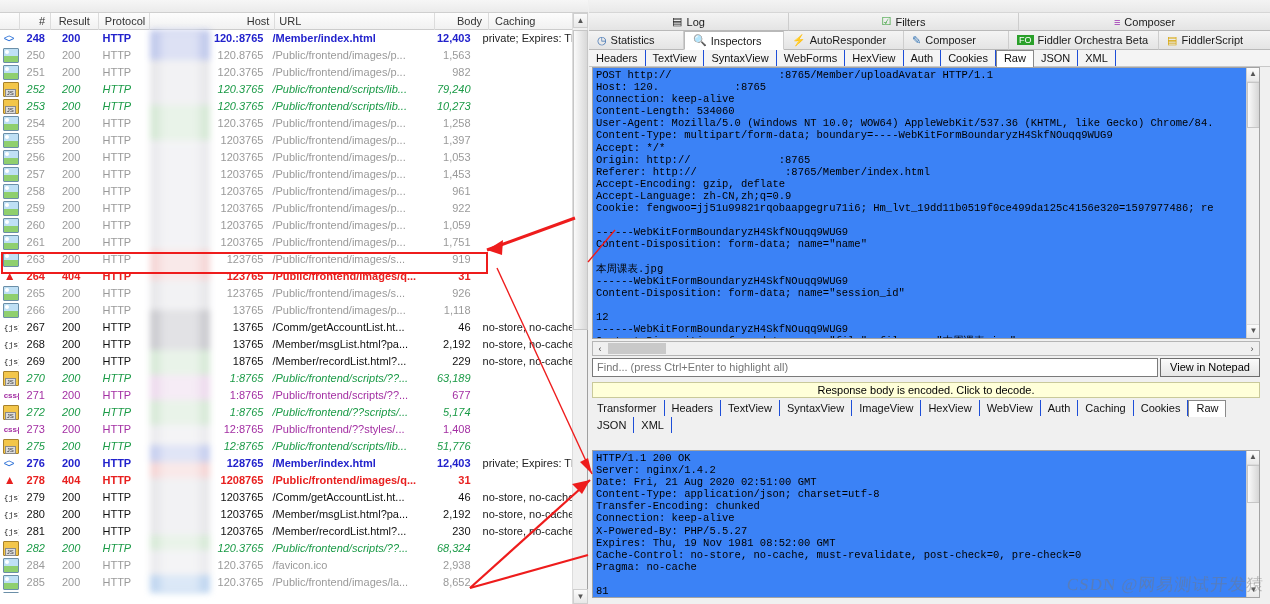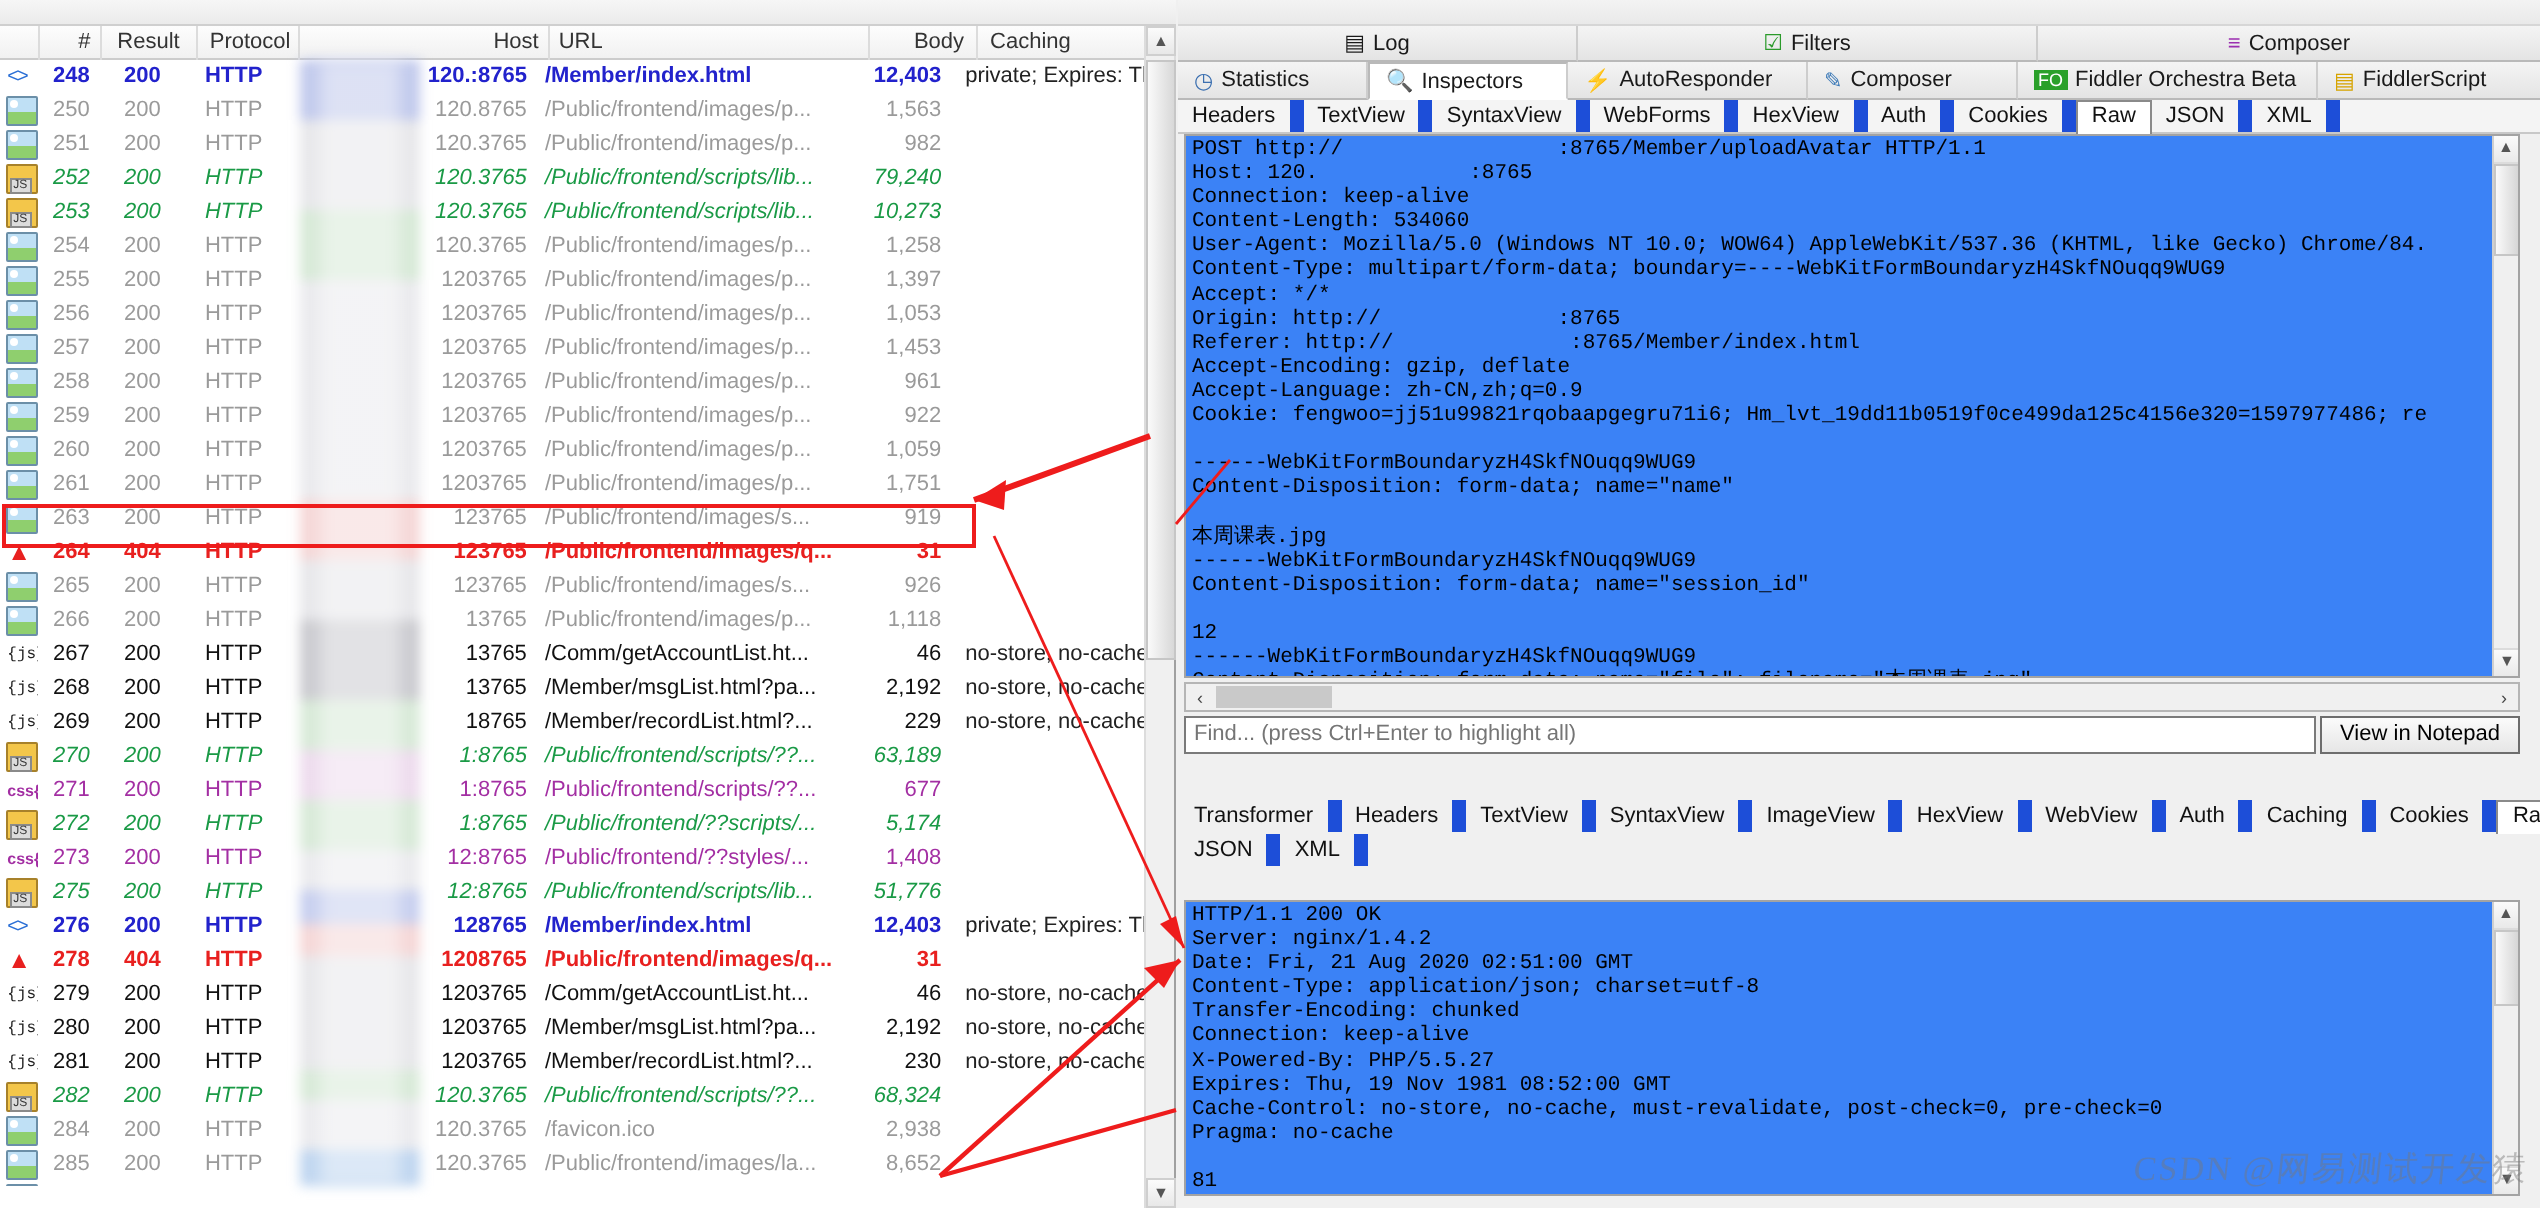--- a/index.html
+++ b/index.html
@@ -156,21 +156,21 @@
     background:#ffffff;border-bottom:1px solid #ffffff;
     border-left:1px solid #b9b9b9;border-top:1px solid #b9b9b9;
   }
   .subtabs{
     position:absolute;left:0;top:50px;width:681px;height:17px;
     background:#f4f4f4;display:flex;align-items:stretch;
     border-bottom:1px solid #c8c8c8;box-sizing:border-box;
   }
   .stab{
     padding:0 7px;height:16px;line-height:16px;font-size:11px;color:#111;
-    border-right:7px solid #1d4ed8;box-sizing:border-box;white-space:nowrap;
+    border-right:1px solid #1d4ed8;box-sizing:border-box;white-space:nowrap;
   }
   .stab.active{background:#fff;border:1px solid #8a8a8a;border-bottom:0;height:17px;line-height:15px;}
 
   .textbox{
     position:absolute;background:#3b82f6;border:1px solid #a3a3a3;
     box-sizing:border-box;overflow:hidden;
   }
   pre.raw{
     margin:0;padding:1px 0 0 3px;
     font-family:"Liberation Mono","DejaVu Sans Mono",monospace;
@@ -774,20 +774,21 @@
       <div class="ha">‹</div>
       <div class="ht"></div>
       <div class="ha">›</div>
     </div>
 
     <div class="findbar">
       <input class="findinput" placeholder="Find... (press Ctrl+Enter to highlight all)" style="">
       <div class="notepadbtn">View in Notepad</div>
     </div>
 
+    <div class="notice">Response body is encoded. Click to decode.</div>
 
     <div class="restabs">
       <div class="line" id="res-tabs-1">
           <div class="stab">Transformer</div>
           <div class="stab">Headers</div>
           <div class="stab">TextView</div>
           <div class="stab">SyntaxView</div>
           <div class="stab">ImageView</div>
           <div class="stab">HexView</div>
           <div class="stab">WebView</div>

